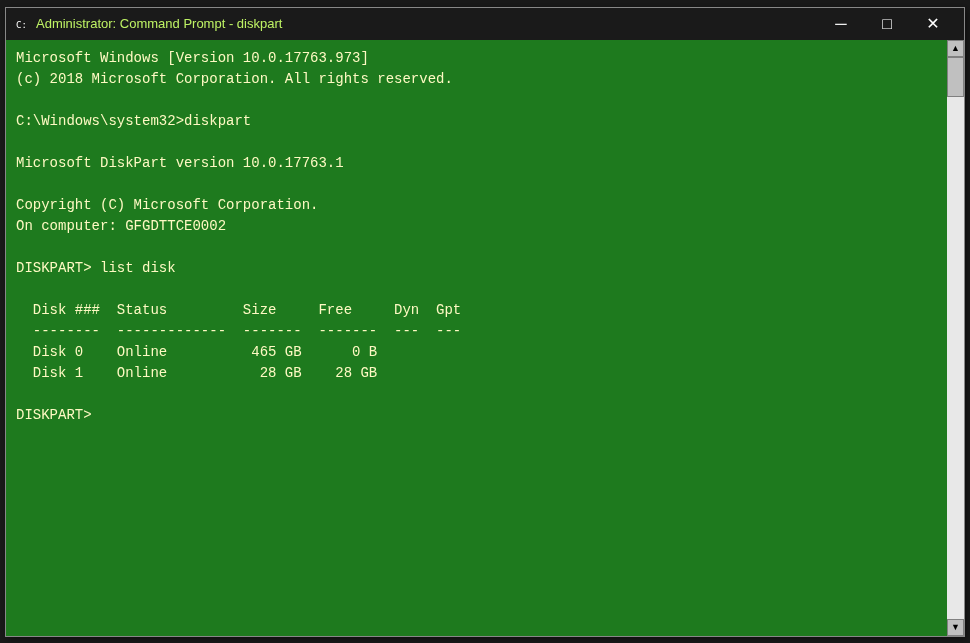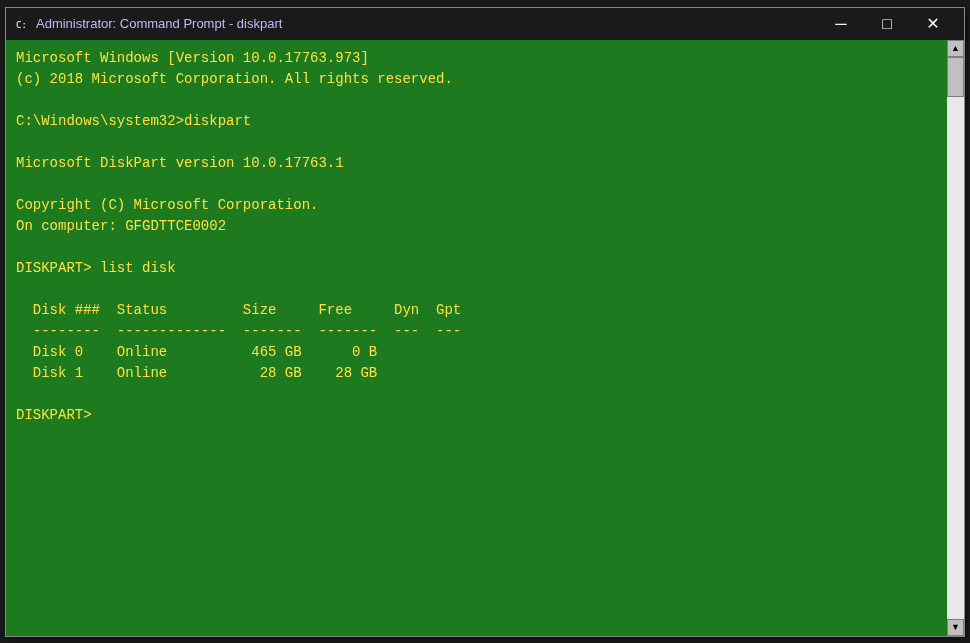--- a/index.html
+++ b/index.html
@@ -39,21 +39,21 @@
     }
 
     .title-bar-icon {
       width: 16px;
       height: 16px;
       margin-right: 6px;
       flex-shrink: 0;
     }
 
     .title-bar-text {
-      color: #c4b5fd;
+      color: #bef264;
       font-size: 13px;
       flex: 1;
       font-family: 'Segoe UI', Arial, sans-serif;
     }
 
     .title-bar-buttons {
       display: flex;
       align-items: center;
       gap: 0;
     }
@@ -77,21 +77,21 @@
       flex: 1;
       overflow: hidden;
     }
 
     .terminal-content {
       flex: 1;
       background: #1e7a1e;
       padding: 8px 10px;
       font-family: 'Courier New', Lucida Console, monospace;
       font-size: 14px;
-      color: #fde047;
+      color: #fef9c3;
       line-height: 1.5;
       overflow: hidden;
       white-space: pre;
     }
 
     .scrollbar {
       width: 17px;
       background: #c0c0c0;
       display: flex;
       flex-direction: column;

